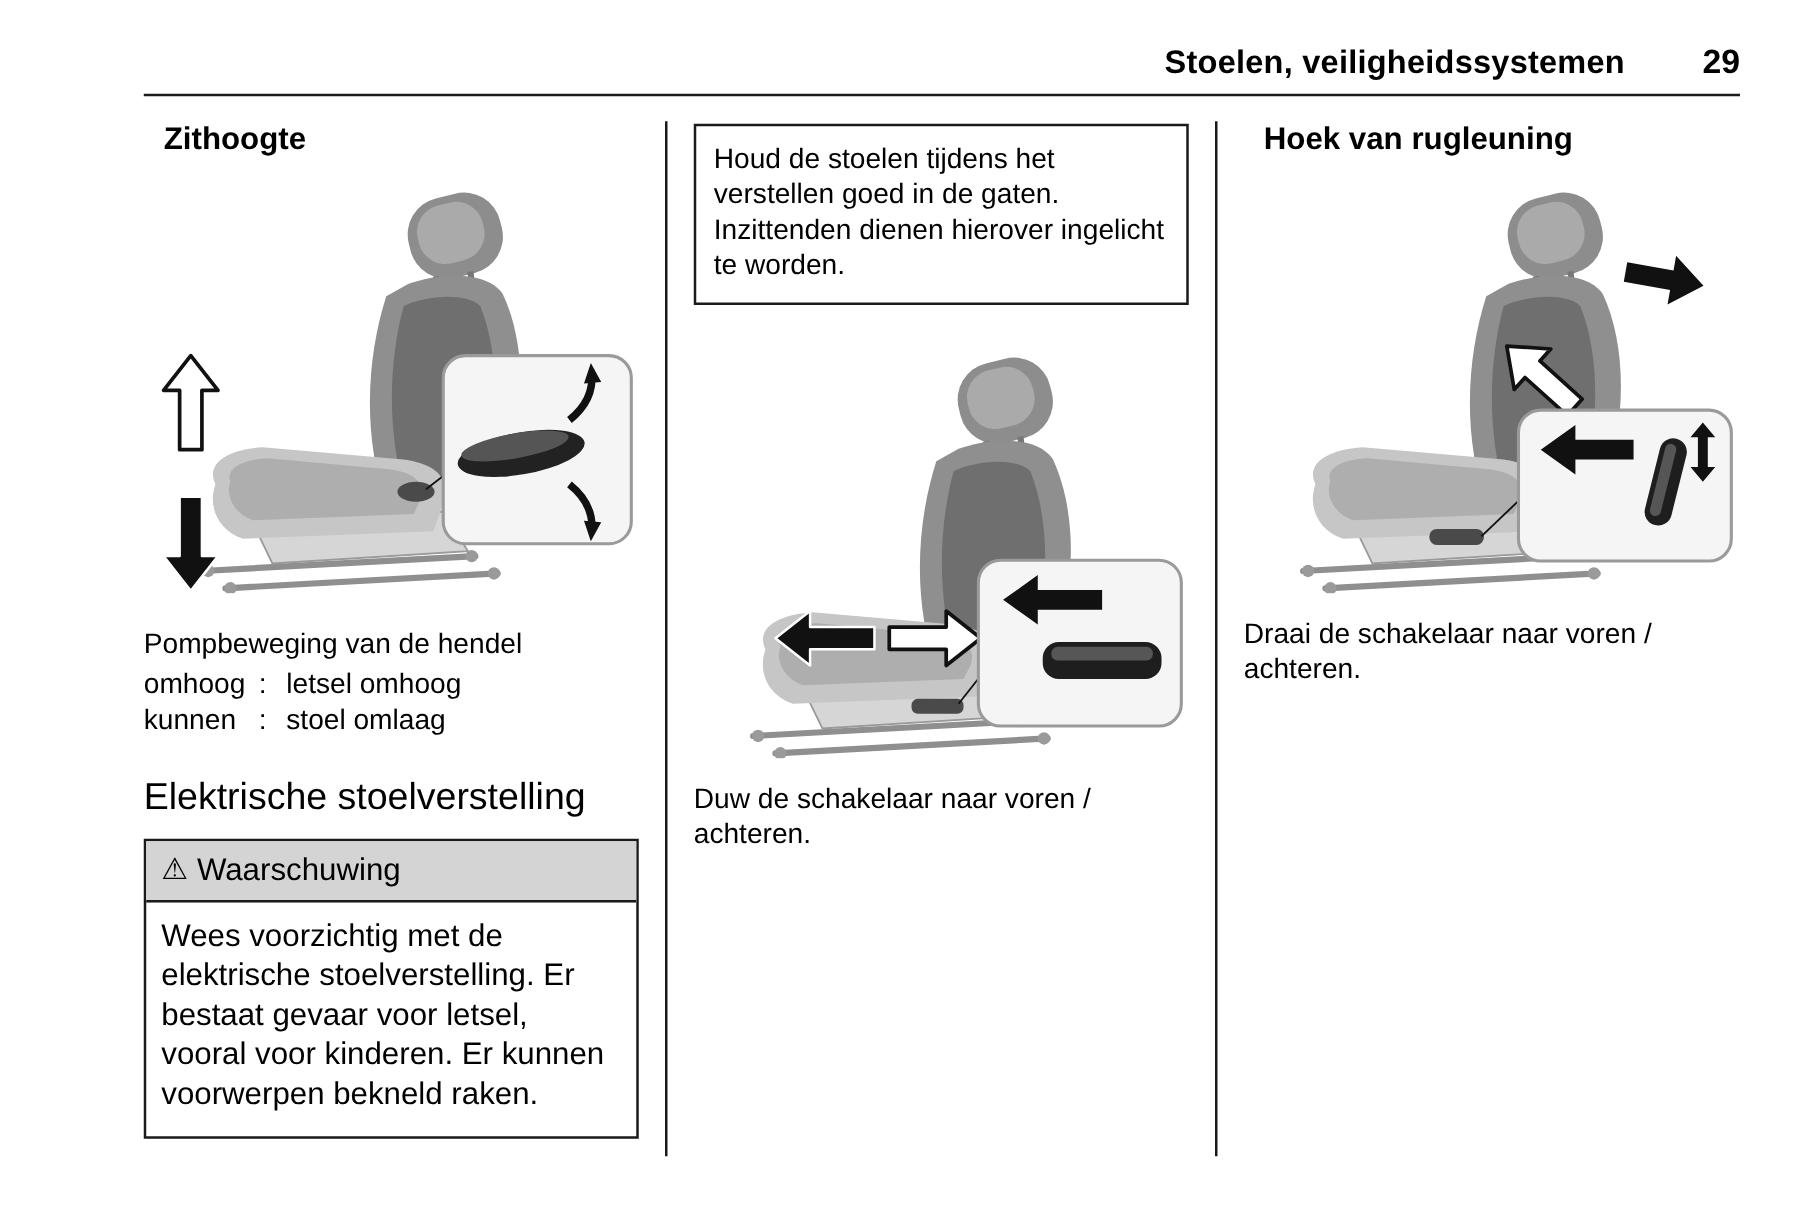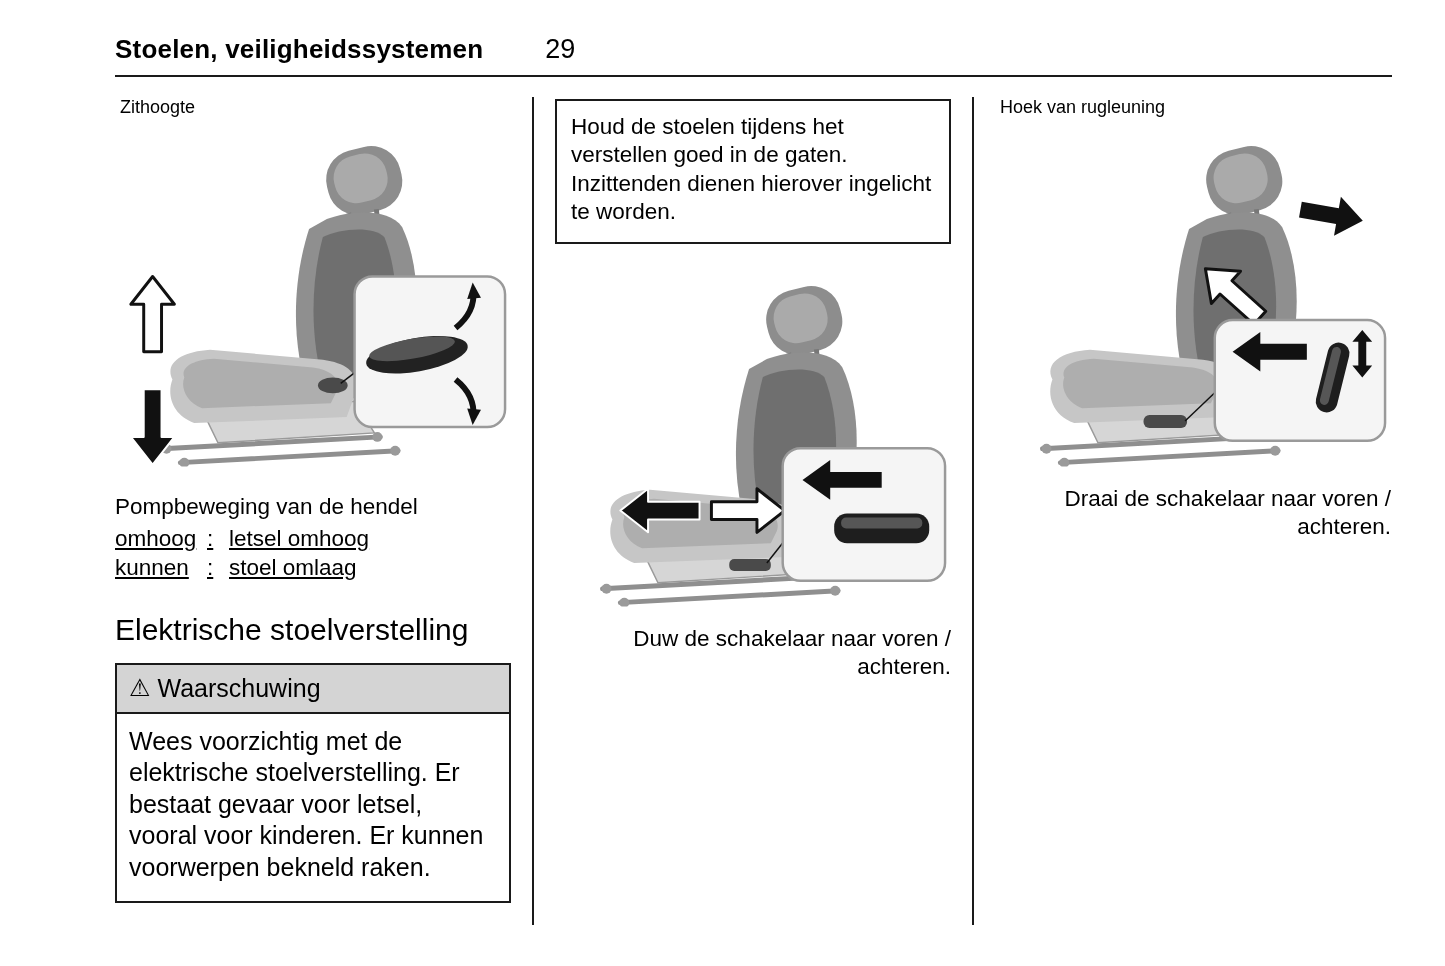--- a/index.html
+++ b/index.html
@@ -6,61 +6,61 @@
   html,body { background:#ffffff; }
   body {
     width:1445px; height:966px; overflow:hidden;
     font-family:"Liberation Sans", sans-serif;
     color:#000;
   }
   .page { padding:34px 53px 0 115px; }
 
   
   .page-header {
-    display:flex; align-items:baseline;
+    display:flex; justify-content:flex-end; align-items:baseline;
     gap:62px; padding-bottom:10px; border-bottom:2px solid #1a1a1a;
   }
   .page-header .title { font-size:26px; font-weight:700; letter-spacing:0.2px; }
-  .page-header .pnum  { font-size:27px; font-weight:400; }
+  .page-header .pnum  { font-size:27px; font-weight:700; }
 
   
   .columns {
     display:grid;
     grid-template-columns:396px 2px 396px 2px 396px;
     column-gap:21px;
     margin-top:20px;
     align-items:start;
   }
   .vsep { background:#1a1a1a; height:828px; width:2px; }
 
-  h2.colhead { font-size:18px; font-weight:400; margin:0 5px 12px; }
+  h2.colhead { font-size:25px; font-weight:700; margin:0 16px 12px; }
   h1.sectionhead { font-size:30px; font-weight:400; margin:30px 0 16px; }
 
   .figure { width:100%; display:block; }
   .figcaption { font-size:22.5px; line-height:1.26; margin-top:26px; }
 
   .defrows { margin-top:4px; font-size:22.5px; line-height:1.28; }
-  .defrow { display:grid; grid-template-columns:92px 22px auto;text-decoration:underline; }
+  .defrow { display:grid; grid-template-columns:92px 22px auto; }
 
   .warnbox { border:2px solid #1a1a1a; margin-top:2px; }
   .warnhead {
     background:#d4d4d4; border-bottom:2px solid #1a1a1a;
     padding:9px 12px; font-size:25px;
     display:flex; align-items:center; gap:7px;
   }
   .warnicon { font-size:24px; line-height:1; }
   .warnbody { padding:12px 12px 18px; font-size:25px; line-height:1.26; }
 
   .notebox {
     border:2px solid #1a1a1a; padding:12px 14px 16px;
     font-size:22.5px; line-height:1.26; margin:2px 0 26px;
   }
 
   .col2 .figure { margin-top:10px; }
-  .col3 .figcaption, .col2 .figcaption { margin-top:18px;text-align:right; }
+  .col3 .figcaption, .col2 .figcaption { margin-top:18px; }
 </style>
 </head>
 <body>
 
 <svg width="0" height="0" style="position:absolute" aria-hidden="true">
   <defs>
     <marker id="ah" markerUnits="userSpaceOnUse" markerWidth="20" markerHeight="20" refX="10" refY="10" orient="auto">
       <path d="M2,3 L18,10 L2,17 Z" fill="#111"></path>
     </marker>
     <symbol id="seat" viewBox="0 0 400 340">

